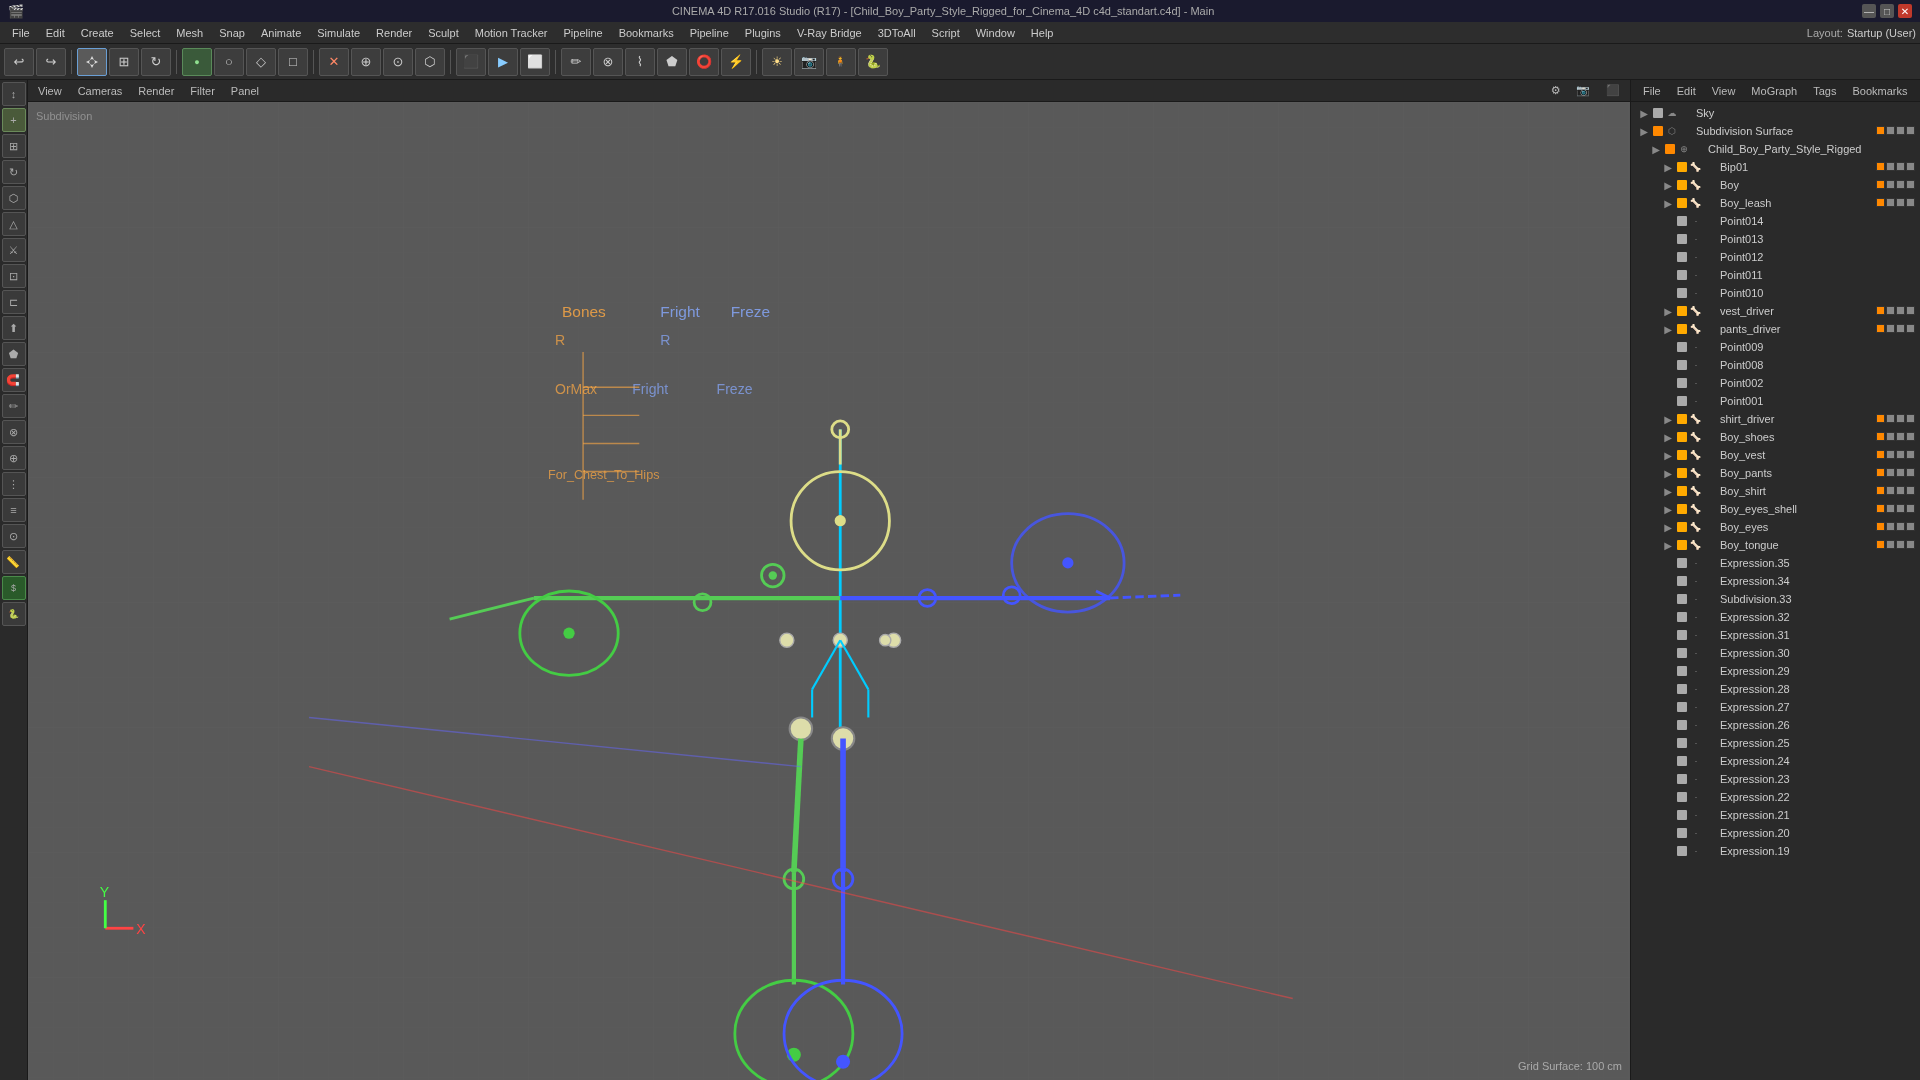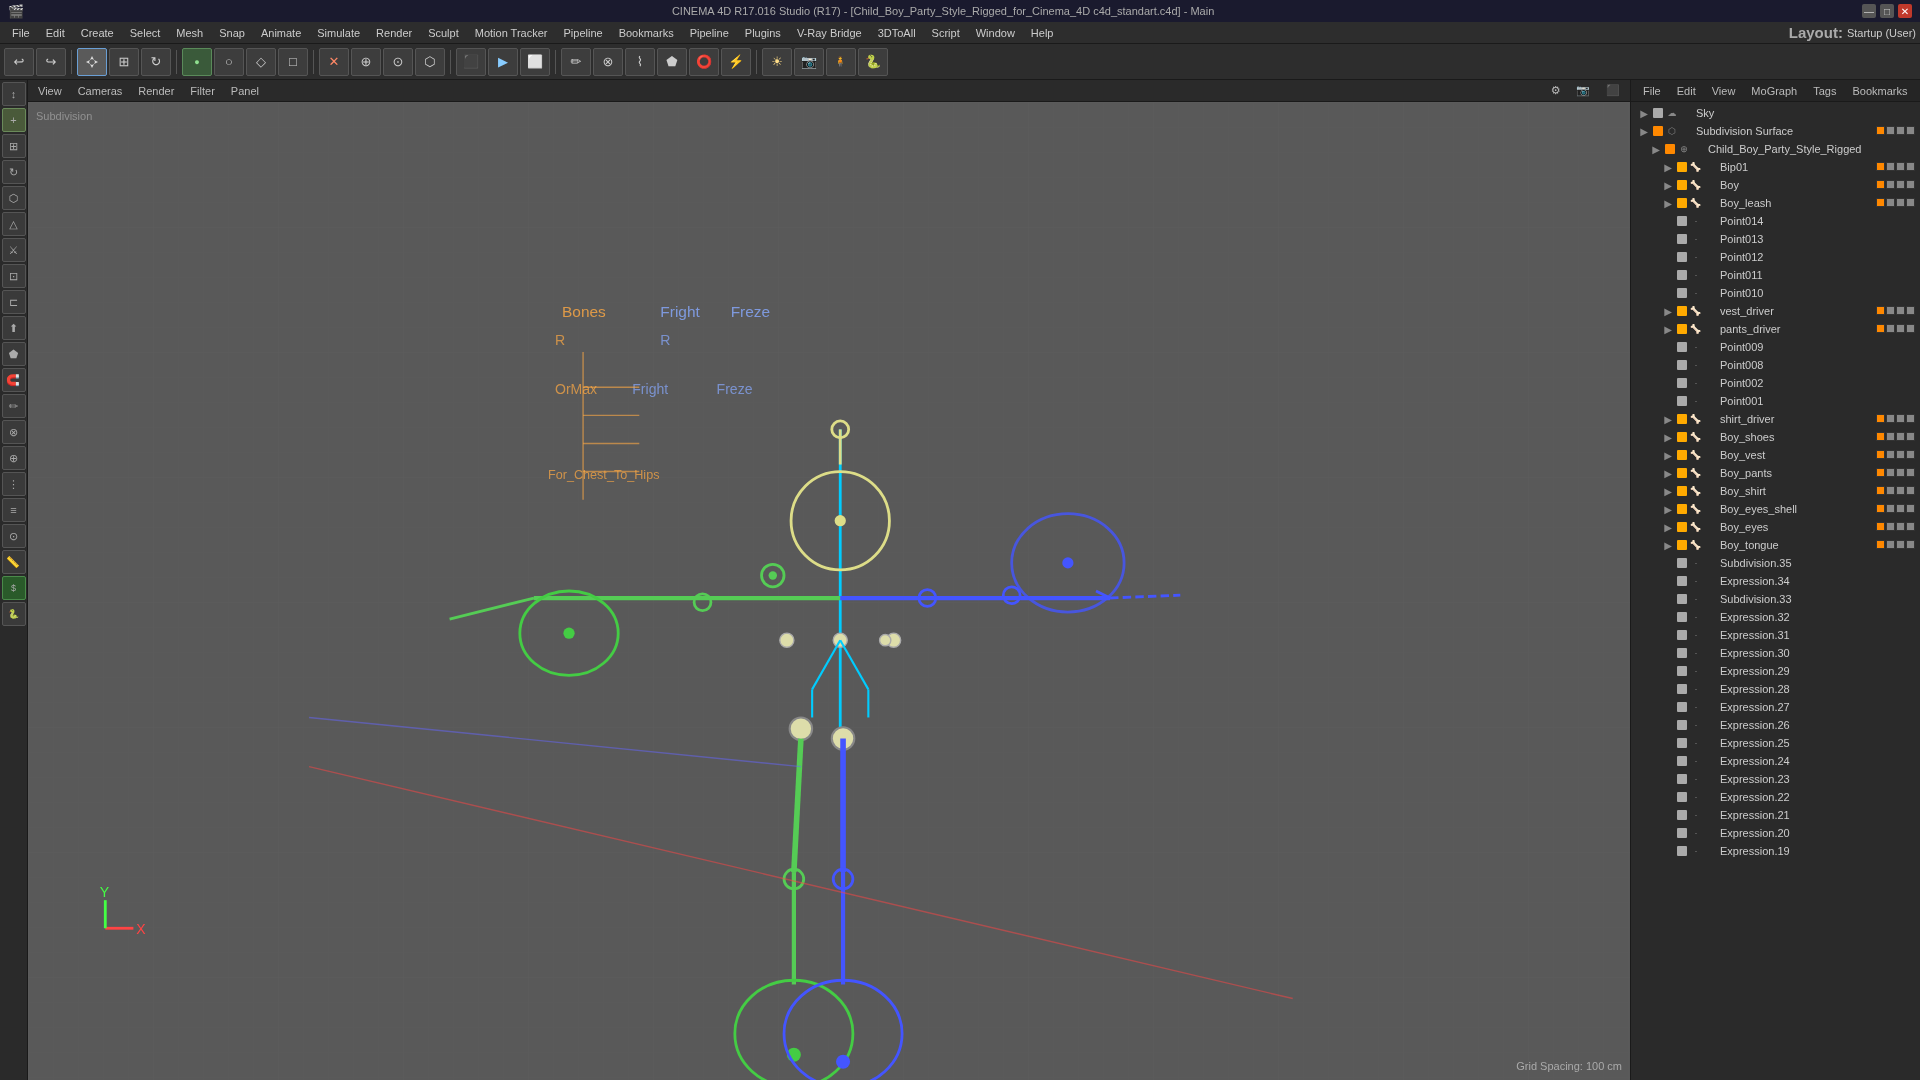--- a/index.html
+++ b/index.html
@@ -93,21 +93,21 @@
   <div class="menu-item">Pipeline</div>
   <div class="menu-item">Bookmarks</div>
   <div class="menu-item">Pipeline</div>
   <div class="menu-item">Plugins</div>
   <div class="menu-item">V-Ray Bridge</div>
   <div class="menu-item">3DToAll</div>
   <div class="menu-item">Script</div>
   <div class="menu-item">Window</div>
   <div class="menu-item">Help</div>
   <div style="flex:1"></div>
-  <span style="color:#aaa;font-size:15px;margin-right:4px;font-weight:bold;">Layout:</span>
+  <span style="color:#aaa;font-size:11px;margin-right:4px;">Layout:</span>
   <span style="color:#ccc;font-size:11px;">Startup (User)</span>
 </div>
 
 <div id="toolbar">
 
   <div class="toolbar-btn">↩</div>
   <div class="toolbar-btn">↪</div>
   <div class="toolbar-sep"></div>
 
   <div class="toolbar-btn toolbar-btn-active" style="background:#5a5a5a;">
@@ -299,21 +299,21 @@
           <line x1="0" y1="0" x2="20" y2="0" stroke="#ff4444" stroke-width="2"></line>
           <text x="22" y="4" fill="#ff4444" font-size="10">X</text>
           <line x1="0" y1="0" x2="0" y2="-20" stroke="#44ff44" stroke-width="2"></line>
           <text x="-4" y="-22" fill="#44ff44" font-size="10">Y</text>
         </g>
 
         <line x1="200" y1="415" x2="900" y2="580" stroke="#ff4444" stroke-width="1" opacity="0.5"></line>
         <line x1="200" y1="380" x2="550" y2="415" stroke="#6666ff" stroke-width="1" opacity="0.5"></line>
       </svg>
 
-      <div id="grid-spacing">Grid Spacing: 100 cm</div>
+      <div id="grid-spacing">Grid Surface: 100 cm</div>
     </div>
   </div>
 
   <div id="right-panel">
 
     <div id="right-panel-tabs">
       <div class="rp-tab">File</div>
       <div class="rp-tab">Edit</div>
       <div class="rp-tab">View</div>
       <div class="rp-tab">MoGraph</div>
@@ -510,21 +510,21 @@
           <span class="obj-color-dot" style="background: rgb(255, 170, 0);"></span>
           <span class="obj-icon" style="color: rgb(136, 136, 136); font-size: 9px;">🦴</span>
           <span class="obj-label">Boy_tongue</span>
           <span class="obj-dots"><span style="display: inline-block; width: 9px; height: 9px; background: rgb(255, 136, 0); margin-right: 1px; border: 1px solid rgb(51, 51, 51);"></span><span style="display: inline-block; width: 9px; height: 9px; background: rgb(136, 136, 136); margin-right: 1px; border: 1px solid rgb(51, 51, 51);"></span><span style="display: inline-block; width: 9px; height: 9px; background: rgb(136, 136, 136); margin-right: 1px; border: 1px solid rgb(51, 51, 51);"></span><span style="display: inline-block; width: 9px; height: 9px; background: rgb(136, 136, 136); margin-right: 1px; border: 1px solid rgb(51, 51, 51);"></span></span>
         </div>
         <div class="obj-item">
           <span class="obj-indent" style="width: 24px;"></span>
           <span class="obj-icon" style="color: rgb(136, 136, 136);"> </span>
           <span class="obj-color-dot" style="background: rgb(170, 170, 170);"></span>
           <span class="obj-icon" style="color: rgb(136, 136, 136); font-size: 9px;">·</span>
-          <span class="obj-label">Subdivision.35</span>
+          <span class="obj-label">Expression.35</span>
         </div>
         <div class="obj-item">
           <span class="obj-indent" style="width: 24px;"></span>
           <span class="obj-icon" style="color: rgb(136, 136, 136);"> </span>
           <span class="obj-color-dot" style="background: rgb(170, 170, 170);"></span>
           <span class="obj-icon" style="color: rgb(136, 136, 136); font-size: 9px;">·</span>
           <span class="obj-label">Expression.34</span>
         </div>
         <div class="obj-item">
           <span class="obj-indent" style="width: 24px;"></span>

